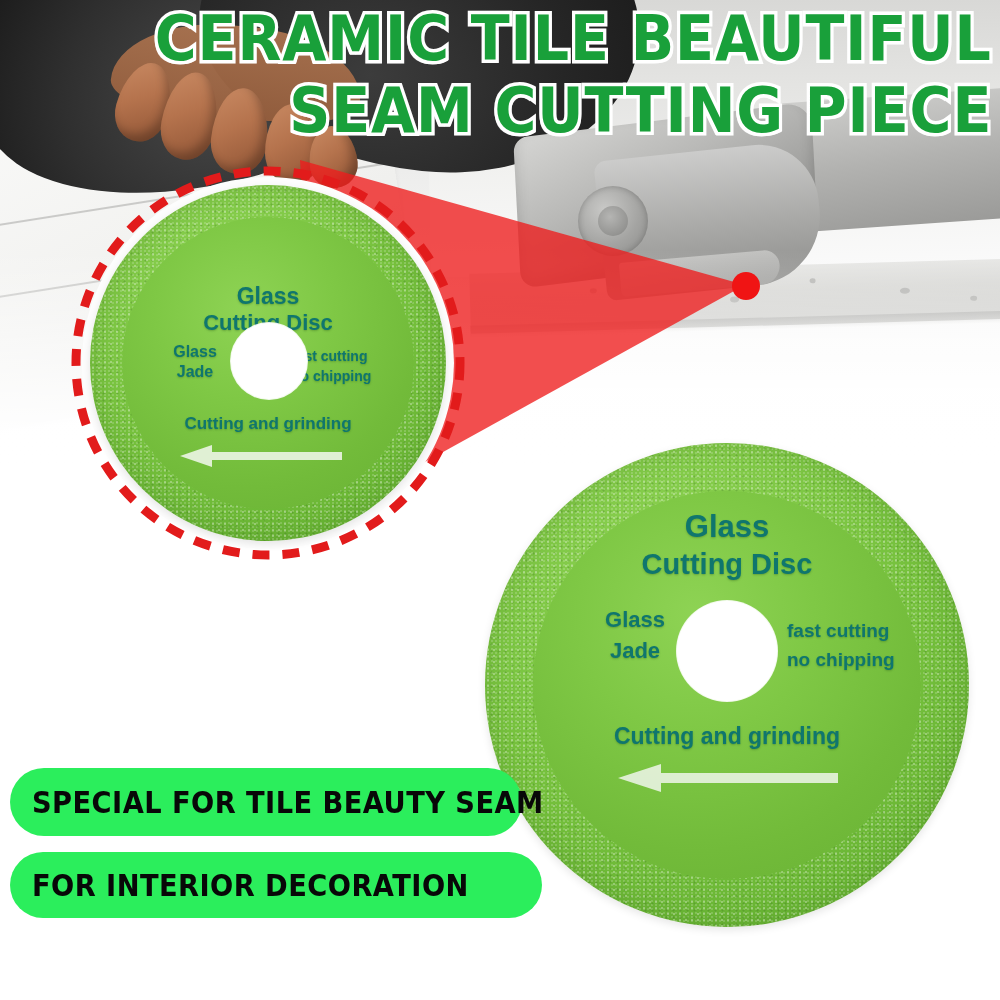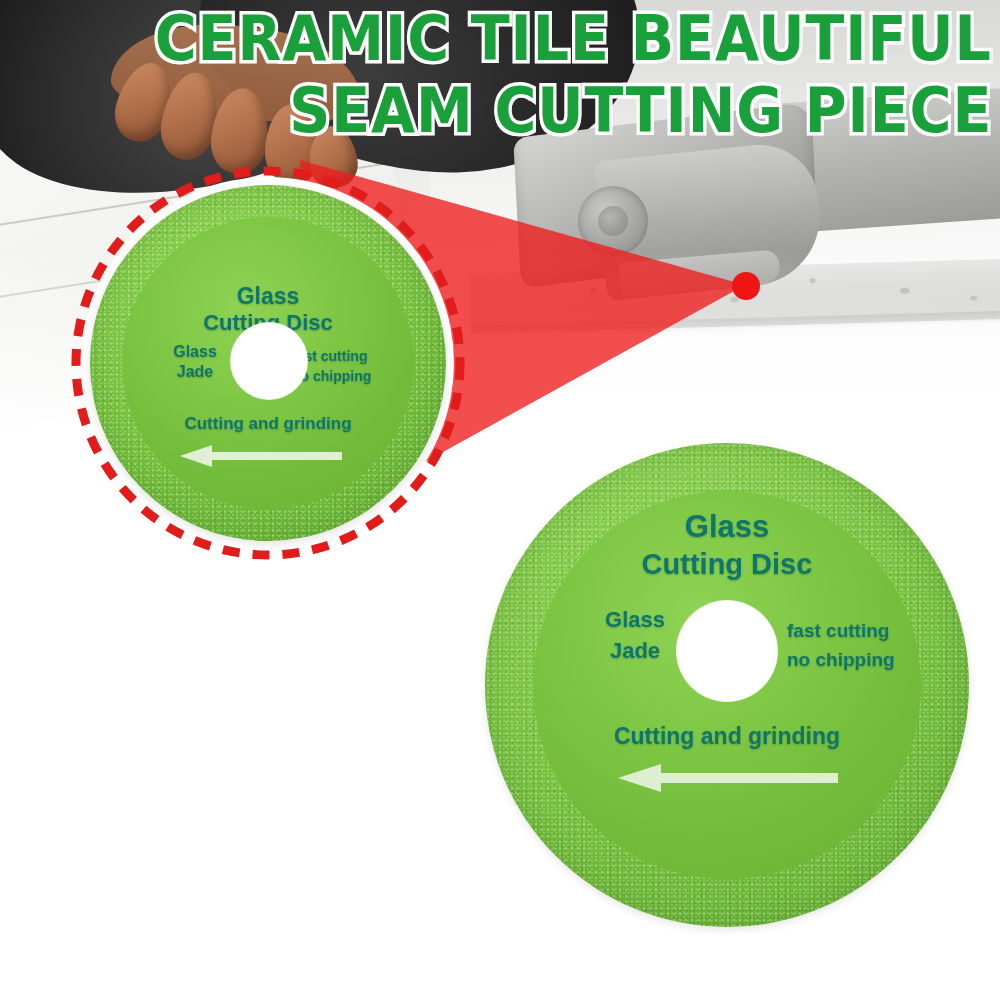--- a/index.html
+++ b/index.html
@@ -405,14 +405,20 @@
     <svg style="position:absolute; left:128px; top:318px; width:230px; height:34px;" viewBox="0 0 230 34">
       <polygon points="5,17 48,3 48,12 225,12 225,22 48,22 48,31" fill="#e6f2dd" opacity="0.92"></polygon>
     </svg>
 
     <div class="disc-hole" style="left:192px; top:158px; width:100px; height:100px;"></div>
   </div>
 
   <div class="headline hl1">CERAMIC TILE BEAUTIFUL</div>
   <div class="headline hl2">SEAM CUTTING PIECE</div>
 
+  <div class="pill pill-1">
+    <span>SPECIAL FOR TILE BEAUTY SEAM</span>
+  </div>
+  <div class="pill pill-2">
+    <span>FOR INTERIOR DECORATION</span>
+  </div>
 
 </div>
 
 </body></html>

